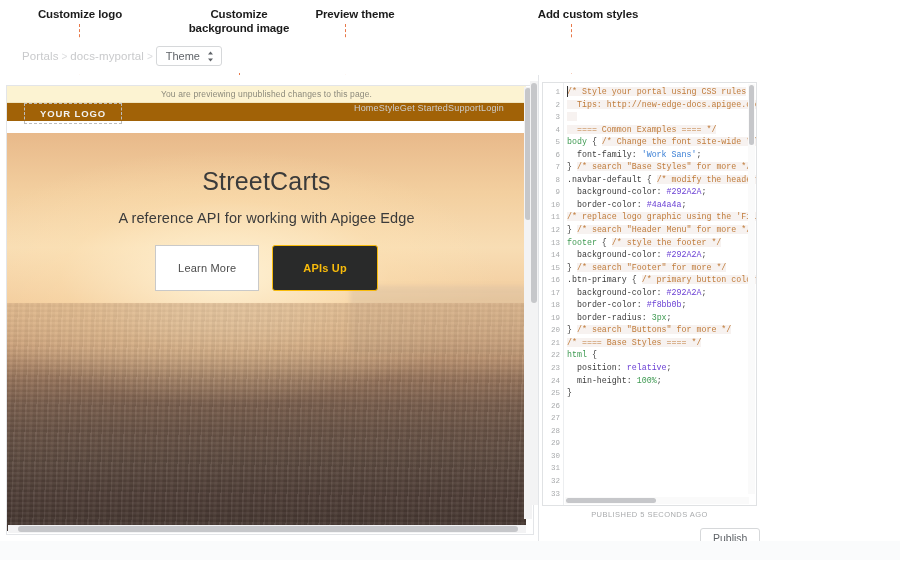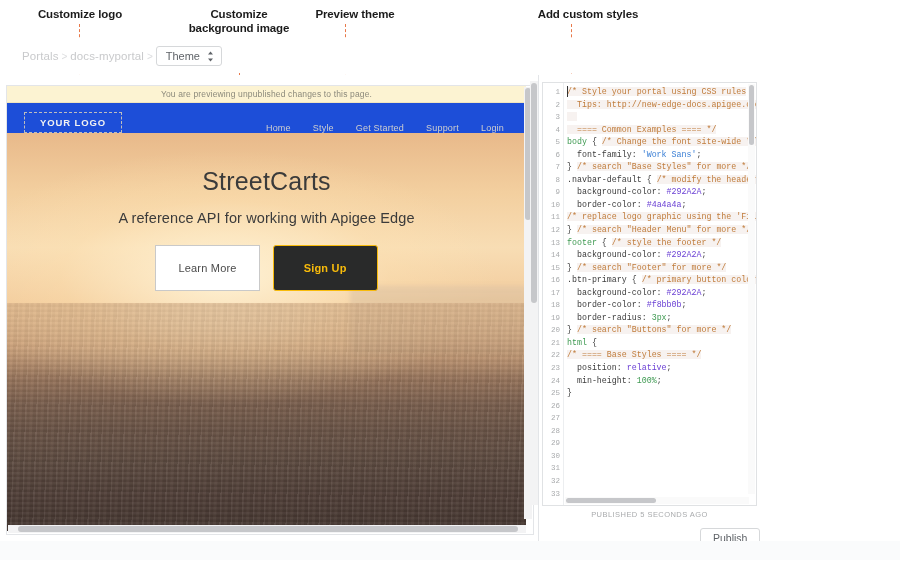--- a/index.html
+++ b/index.html
@@ -149,44 +149,43 @@
   }
   .banner span {
     font-size: 8.5px;
     color: #8c8a7c;
     letter-spacing: 0.15px;
   }
 
   .navbar {
     position: absolute;
     left: 0; top: 17px;
-    width: 519px; height: 30px;
-    background: #1d4ed8;
-    display: flex;
-    align-items: flex-end;
+    width: 519px; height: 18px;
+    background: #a16207;
+    display: flex;
+    align-items: flex-start;
   }
   .logo-box {
     margin-left: 17px;
     border: 1.5px dashed #bdbdbd;
     padding: 4px 15px;
     display: flex;
     align-items: center;
   }
   .logo-box span {
     font-size: 9.5px;
     font-weight: bold;
     color: #f2f2f2;
     letter-spacing: 0.9px;
   }
   .nav-links {
     margin-left: auto;
     margin-right: 22px;
     display: flex;
     align-items: center;
-    gap: 22px;
   }
   .nav-links a {
     font-size: 9px;
     color: #cfcfcf;
     text-decoration: none;
     letter-spacing: 0.2px;
   }
 
   .hero {
     position: absolute;
@@ -498,21 +497,21 @@
       <div class="hero-img">
         <div class="hero-water"></div>
         <div class="hero-city"></div>
         <div class="hero-haze"></div>
       </div>
       <div class="hero-content">
         <div class="hero-title">StreetCarts</div>
         <div class="hero-sub">A reference API for working with Apigee Edge</div>
         <div class="hero-btns">
           <button class="btn-learn">Learn More</button>
-          <button class="btn-signup">Sign Up</button>
+          <button class="btn-signup">APIs Up</button>
         </div>
       </div>
 
       <div class="cards">
         
         
         
       </div>
     </div>
 
@@ -586,22 +585,22 @@
           <div class="code-line"><span class="sel">footer</span><span> { </span><span class="cm">/* style the footer */</span></div>
           <div class="code-line"><span class="prop">  background-color: </span><span class="val-blue">#292A2A</span><span>;</span></div>
           <div class="code-line"><span>} </span><span class="cm">/* search "Footer" for more */</span></div>
           <div class="code-line"><span></span></div>
           <div class="code-line"><span class="prop">.btn-primary</span><span> { </span><span class="cm">/* primary button colors */</span></div>
           <div class="code-line"><span class="prop">  background-color: </span><span class="val-blue">#292A2A</span><span>;</span></div>
           <div class="code-line"><span class="prop">  border-color: </span><span class="val-blue">#f8bb0b</span><span>;</span></div>
           <div class="code-line"><span class="prop">  border-radius: </span><span class="val-green">3px</span><span>;</span></div>
           <div class="code-line"><span>} </span><span class="cm">/* search "Buttons" for more */</span></div>
           <div class="code-line"><span></span></div>
+          <div class="code-line"><span class="cm">/* ==== Base Styles ==== */</span></div>
           <div class="code-line"><span class="sel">html</span><span> {</span></div>
-          <div class="code-line"><span class="cm">/* ==== Base Styles ==== */</span></div>
           <div class="code-line"><span class="prop">  position: </span><span class="val-blue">relative</span><span>;</span></div>
           <div class="code-line"><span class="prop">  min-height: </span><span class="val-green">100%</span><span>;</span></div>
           <div class="code-line"><span>}</span></div>
           <div class="code-line"><span></span></div>
           <div class="code-line"><span></span></div>
         </div>
       <div class="editor-vscroll">
         <div class="thumb"></div>
       </div>
       <div class="editor-hscroll">

